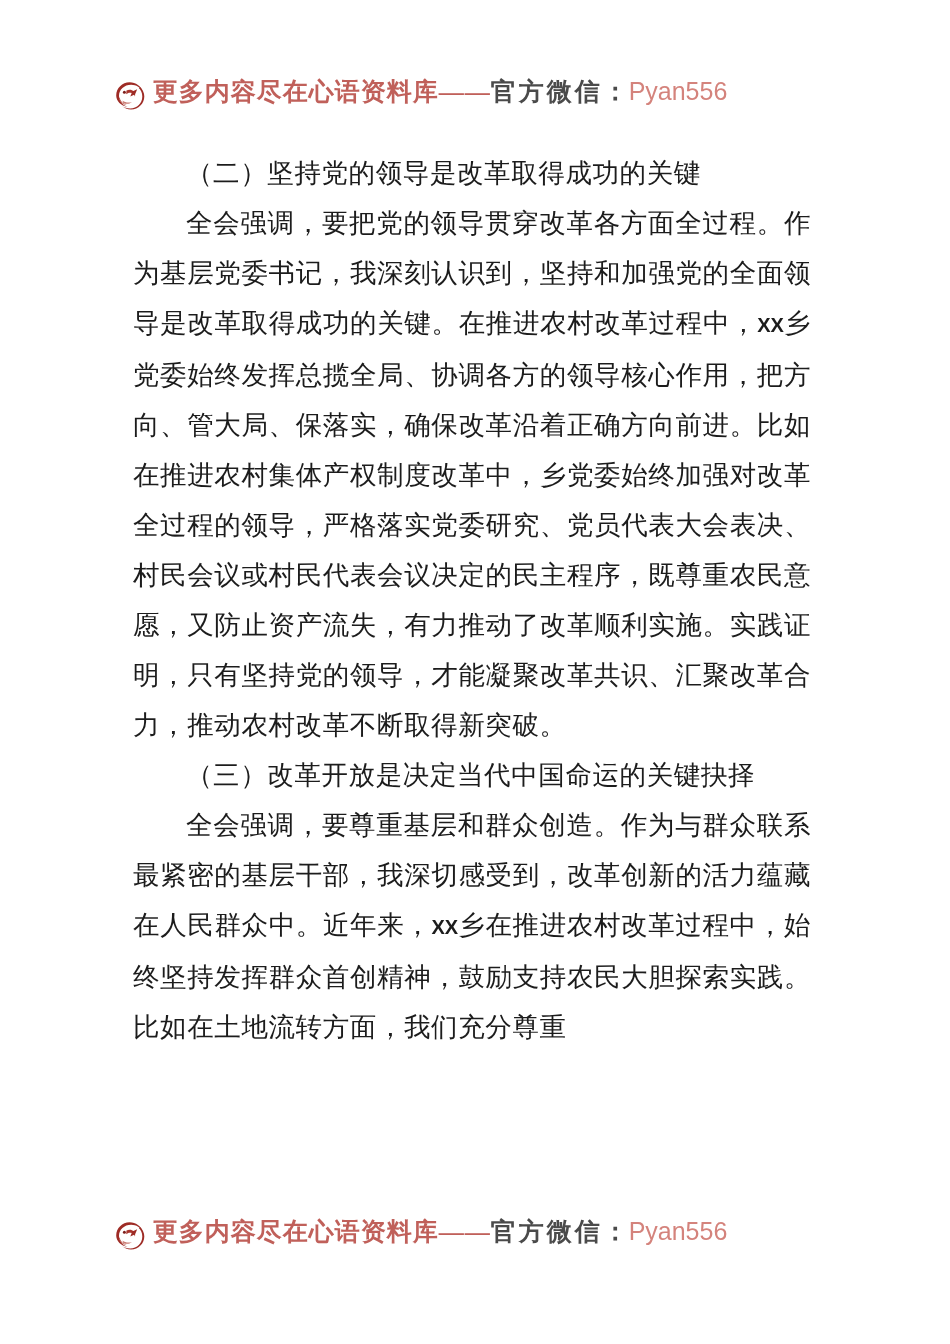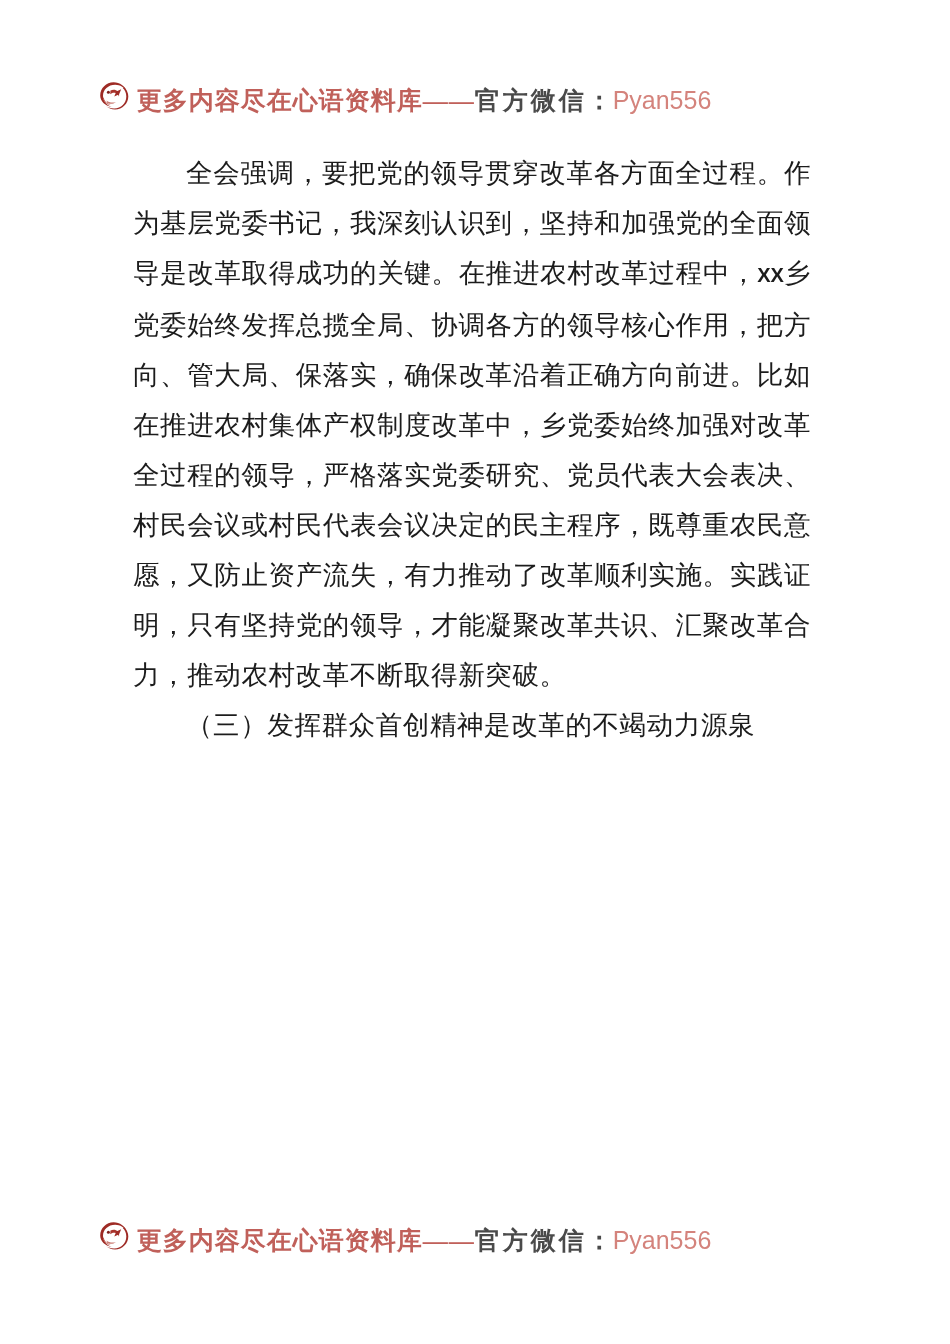--- a/index.html
+++ b/index.html
@@ -18,24 +18,24 @@
     position: relative;
     width: 950px;
     height: 1344px;
     background: #ffffff;
     box-sizing: border-box;
   }
 
   
   .watermark {
     position: absolute;
-    left: 0;
+    left: 16px;
     width: 808px;
     display: flex;
-    align-items: flex-end;
+    align-items: flex-start;
     justify-content: center;
     gap: 6px;
     white-space: nowrap;
   }
   .watermark-top { top: 78px; }
   .watermark-bottom { top: 1218px; }
 
   .wm-logo {
     width: 34px;
     height: 34px;
@@ -120,25 +120,27 @@
       </svg>
     </span>
     <span class="wm-text">
       <span>更多内容尽在心语资料库</span><span class="wm-dash">——</span><span class="wm-wechat">官方微信</span><span class="wm-colon">：</span><span class="wm-id">Pyan556</span>
     </span>
   </div>
 
   <div class="content">
 
 
+    <p class="heading">（二）坚持党的领导是改革取得成功的关键</p>
 
     <p class="para indent"><span>全会强调，要把党的领导贯穿改革各方面全过程。作为基层党委书记，我深刻认识到，坚持和加强党的全面领导是改革取得成功的关键。在推进农村改革过程中，</span><span class="xx">XX</span><span>乡党委始终发挥总揽全局、协调各方的领导核心作用，把方向、管大局、保落实，确保改革沿着正确方向前进。比如在推进农村集体产权制度改革中，乡党委始终加强对改革全过程的领导，严格落实党委研究、党员代表大会表决、村民会议或村民代表会议决定的民主程序，既尊重农民意愿，又防止资产流失，有力推动了改革顺利实施。实践证明，只有坚持党的领导，才能凝聚改革共识、汇聚改革合力，推动农村改革不断取得新突破。</span></p>
 
-    <p class="heading">（三）发挥群众首创精神是改革的不竭动力源泉</p>
+    <p class="heading">（三）改革开放是决定当代中国命运的关键抉择</p>
 
+    <p class="para indent"><span>全会强调，要尊重基层和群众创造。作为与群众联系最紧密的基层干部，我深切感受到，改革创新的活力蕴藏在人民群众中。近年来，</span><span class="xx">XX</span><span>乡在推进农村改革过程中，始终坚持发挥群众首创精神，鼓励支持农民大胆探索实践。比如在土地流转方面，我们充分尊重</span></p>
 
   </div>
 
   <div class="watermark watermark-bottom">
     <span class="wm-logo">
       <svg viewBox="0 0 34 34" xmlns="http://www.w3.org/2000/svg">
         <path d="M3.2 17.5c0-7.2 6-13.2 13.4-13.2 6.2 0 11.6 3.9 13.2 9.4-2.1-4.2-6.6-7-11.6-7C11.2 6.7 6 11.6 6 17.8c0 5.2 3.6 9.6 8.6 10.9-6.6-.6-11.4-5.7-11.4-11.2z" fill="#9e2b25"></path>
         <path d="M27.5 9.6c2.4 2.4 3.8 5.6 3.8 9 0 7.1-5.9 12.9-13.2 12.9-3.6 0-6.9-1.4-9.3-3.7 2.3 1.7 5.2 2.7 8.3 2.7 7 0 12.2-5.2 12.2-11.9 0-3.3-1.3-6.3-3.5-8.5z" fill="#9e2b25"></path>
         <path d="M13.2 12.8c2.6-1.6 5.7-1.3 7.6.7 1.3 1.4 1.7 3.3 1.1 5.1-.5-1.6-1.6-2.9-3.1-3.5-2-.8-4.2-.3-5.6 1.2.1-1.4.4-2.6 0-3.5z" fill="#a8342c"></path>
         <path d="M19.3 13.6l4.9-2.4-2.1 5.1-4.8 2.3z" fill="#9e2b25"></path>

